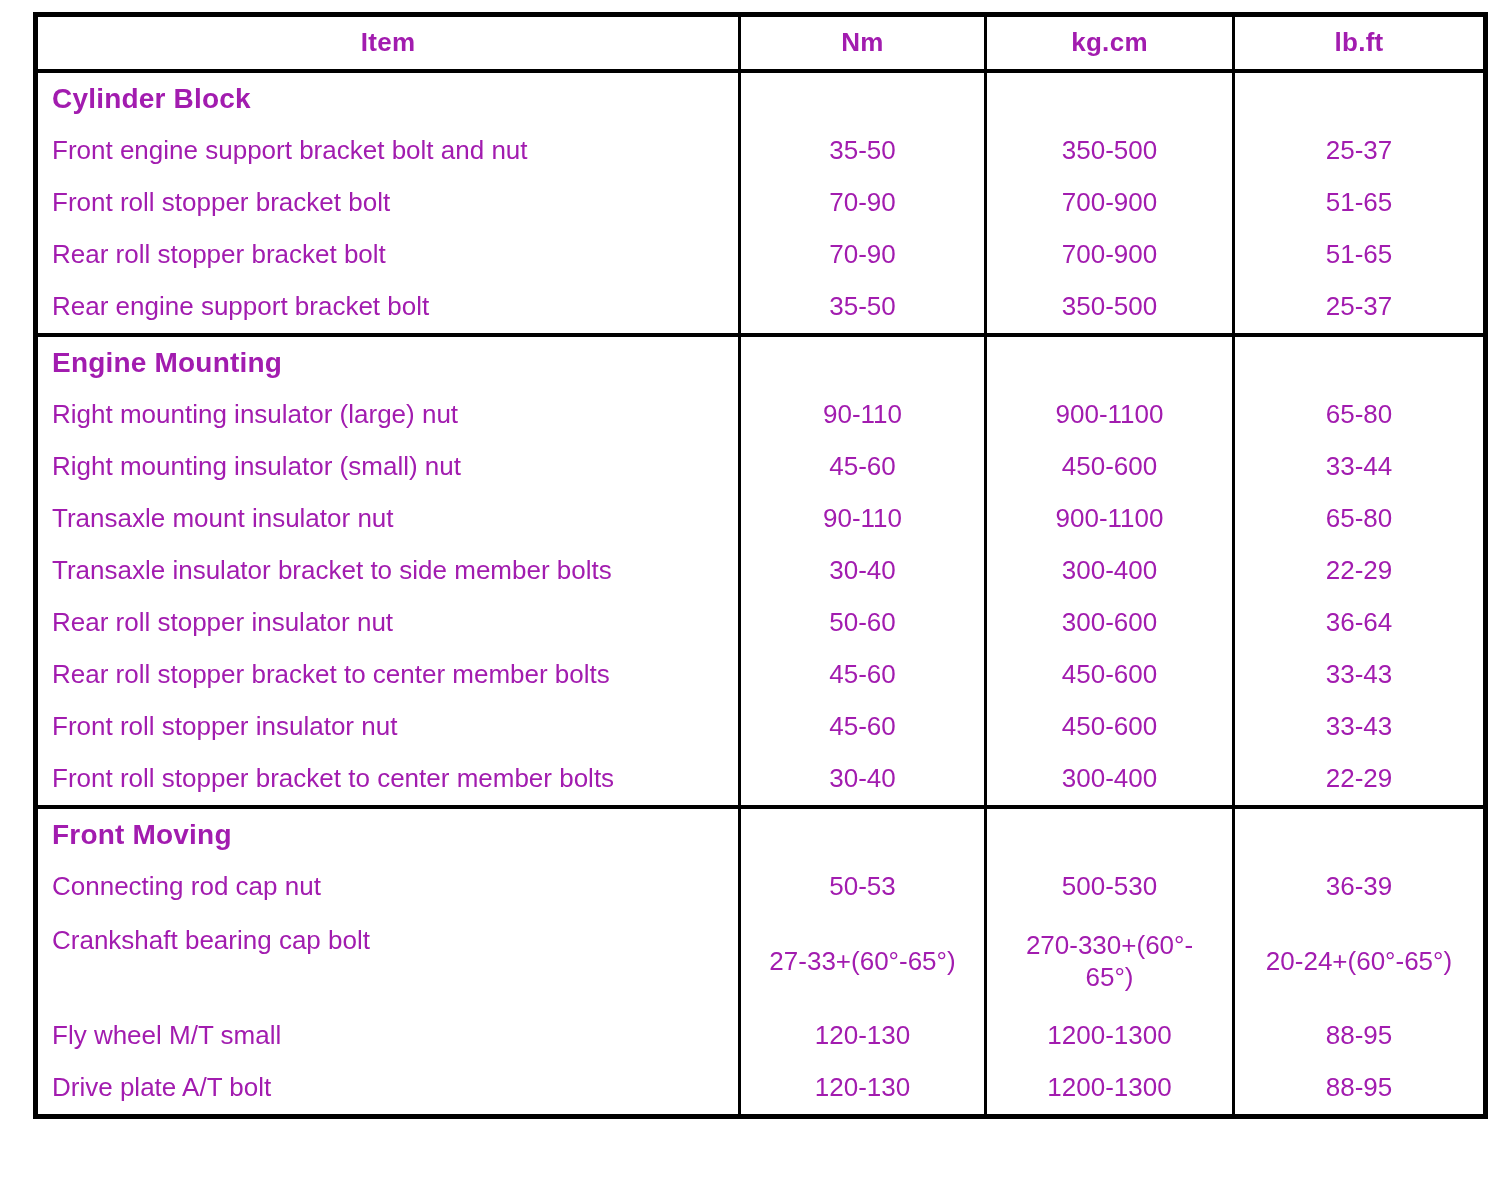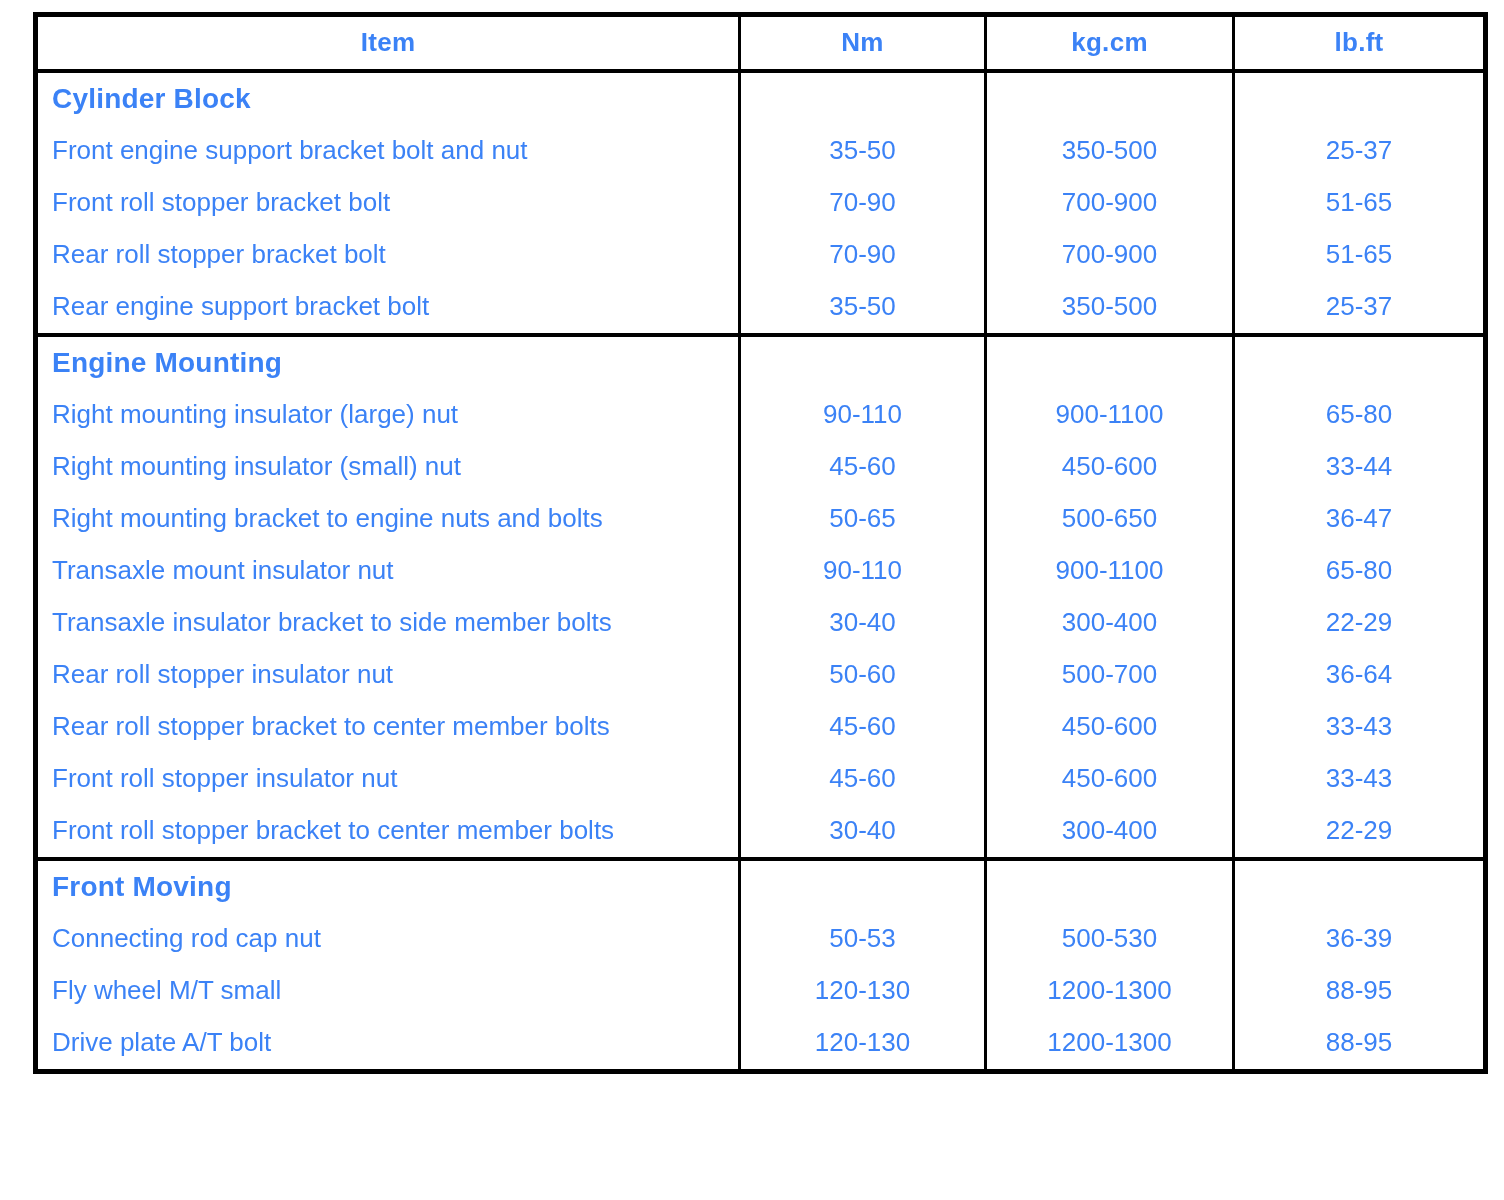--- a/index.html
+++ b/index.html
@@ -6,21 +6,21 @@
     margin: 0;
     padding: 0;
     background: #ffffff;
   }
   .page {
     position: relative;
     width: 1504px;
     height: 1200px;
     background: #ffffff;
     font-family: "Liberation Sans", sans-serif;
-    color: #3b82f6;
+    color: #a21caf;
     overflow: hidden;
   }
   table.spec-table {
     position: absolute;
     left: 33px;
     top: 12px;
     width: 1450px;
     border-collapse: collapse;
     table-layout: fixed;
     border: 5px solid #000;
@@ -128,41 +128,35 @@
           <td class="value-cell">900-1100</td>
           <td class="value-cell">65-80</td>
         </tr>
         <tr>
           <td class="item-cell">Right mounting insulator (small) nut</td>
           <td class="value-cell">45-60</td>
           <td class="value-cell">450-600</td>
           <td class="value-cell">33-44</td>
         </tr>
         <tr>
-          <td class="item-cell">Right mounting bracket to engine nuts and bolts</td>
-          <td class="value-cell">50-65</td>
-          <td class="value-cell">500-650</td>
-          <td class="value-cell">36-47</td>
-        </tr>
-        <tr>
           <td class="item-cell">Transaxle mount insulator nut</td>
           <td class="value-cell">90-110</td>
           <td class="value-cell">900-1100</td>
           <td class="value-cell">65-80</td>
         </tr>
         <tr>
           <td class="item-cell">Transaxle insulator bracket to side member bolts</td>
           <td class="value-cell">30-40</td>
           <td class="value-cell">300-400</td>
           <td class="value-cell">22-29</td>
         </tr>
         <tr>
           <td class="item-cell">Rear roll stopper insulator nut</td>
           <td class="value-cell">50-60</td>
-          <td class="value-cell">500-700</td>
+          <td class="value-cell">300-600</td>
           <td class="value-cell">36-64</td>
         </tr>
         <tr>
           <td class="item-cell">Rear roll stopper bracket to center member bolts</td>
           <td class="value-cell">45-60</td>
           <td class="value-cell">450-600</td>
           <td class="value-cell">33-43</td>
         </tr>
         <tr>
           <td class="item-cell">Front roll stopper insulator nut</td>
@@ -181,20 +175,27 @@
           <td class="value-cell"></td>
           <td class="value-cell"></td>
           <td class="value-cell"></td>
         </tr>
         <tr>
           <td class="item-cell">Connecting rod cap nut</td>
           <td class="value-cell">50-53</td>
           <td class="value-cell">500-530</td>
           <td class="value-cell">36-39</td>
         </tr>
+        <tr class="tall-row">
+          <td class="item-cell">Crankshaft bearing cap bolt</td>
+          <td class="value-cell">27-33+(60°-65°)</td>
+          <td class="value-cell">270-330+(60°-
+65°)</td>
+          <td class="value-cell">20-24+(60°-65°)</td>
+        </tr>
         <tr>
           <td class="item-cell">Fly wheel M/T small</td>
           <td class="value-cell">120-130</td>
           <td class="value-cell">1200-1300</td>
           <td class="value-cell">88-95</td>
         </tr>
         <tr>
           <td class="item-cell">Drive plate A/T bolt</td>
           <td class="value-cell">120-130</td>
           <td class="value-cell">1200-1300</td>

